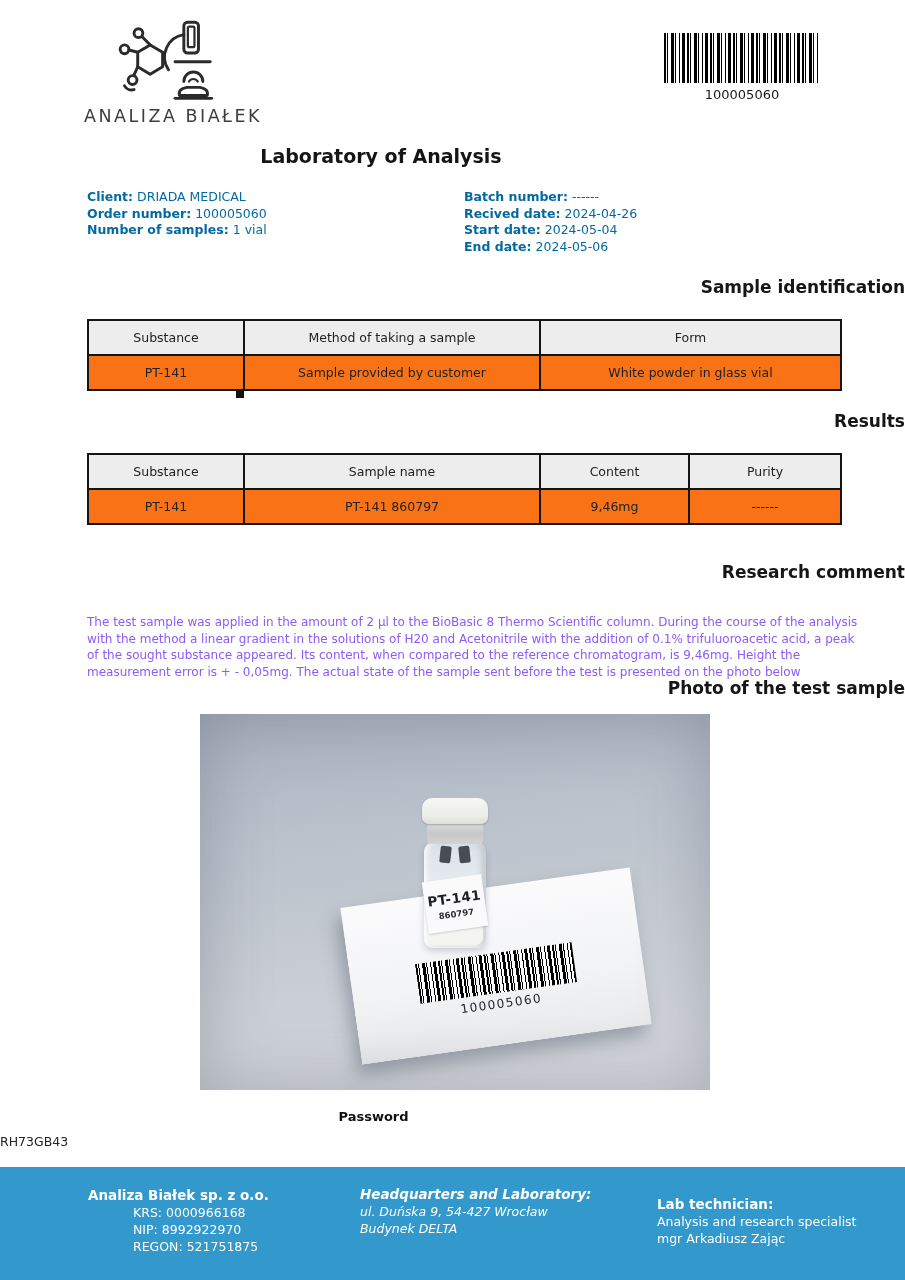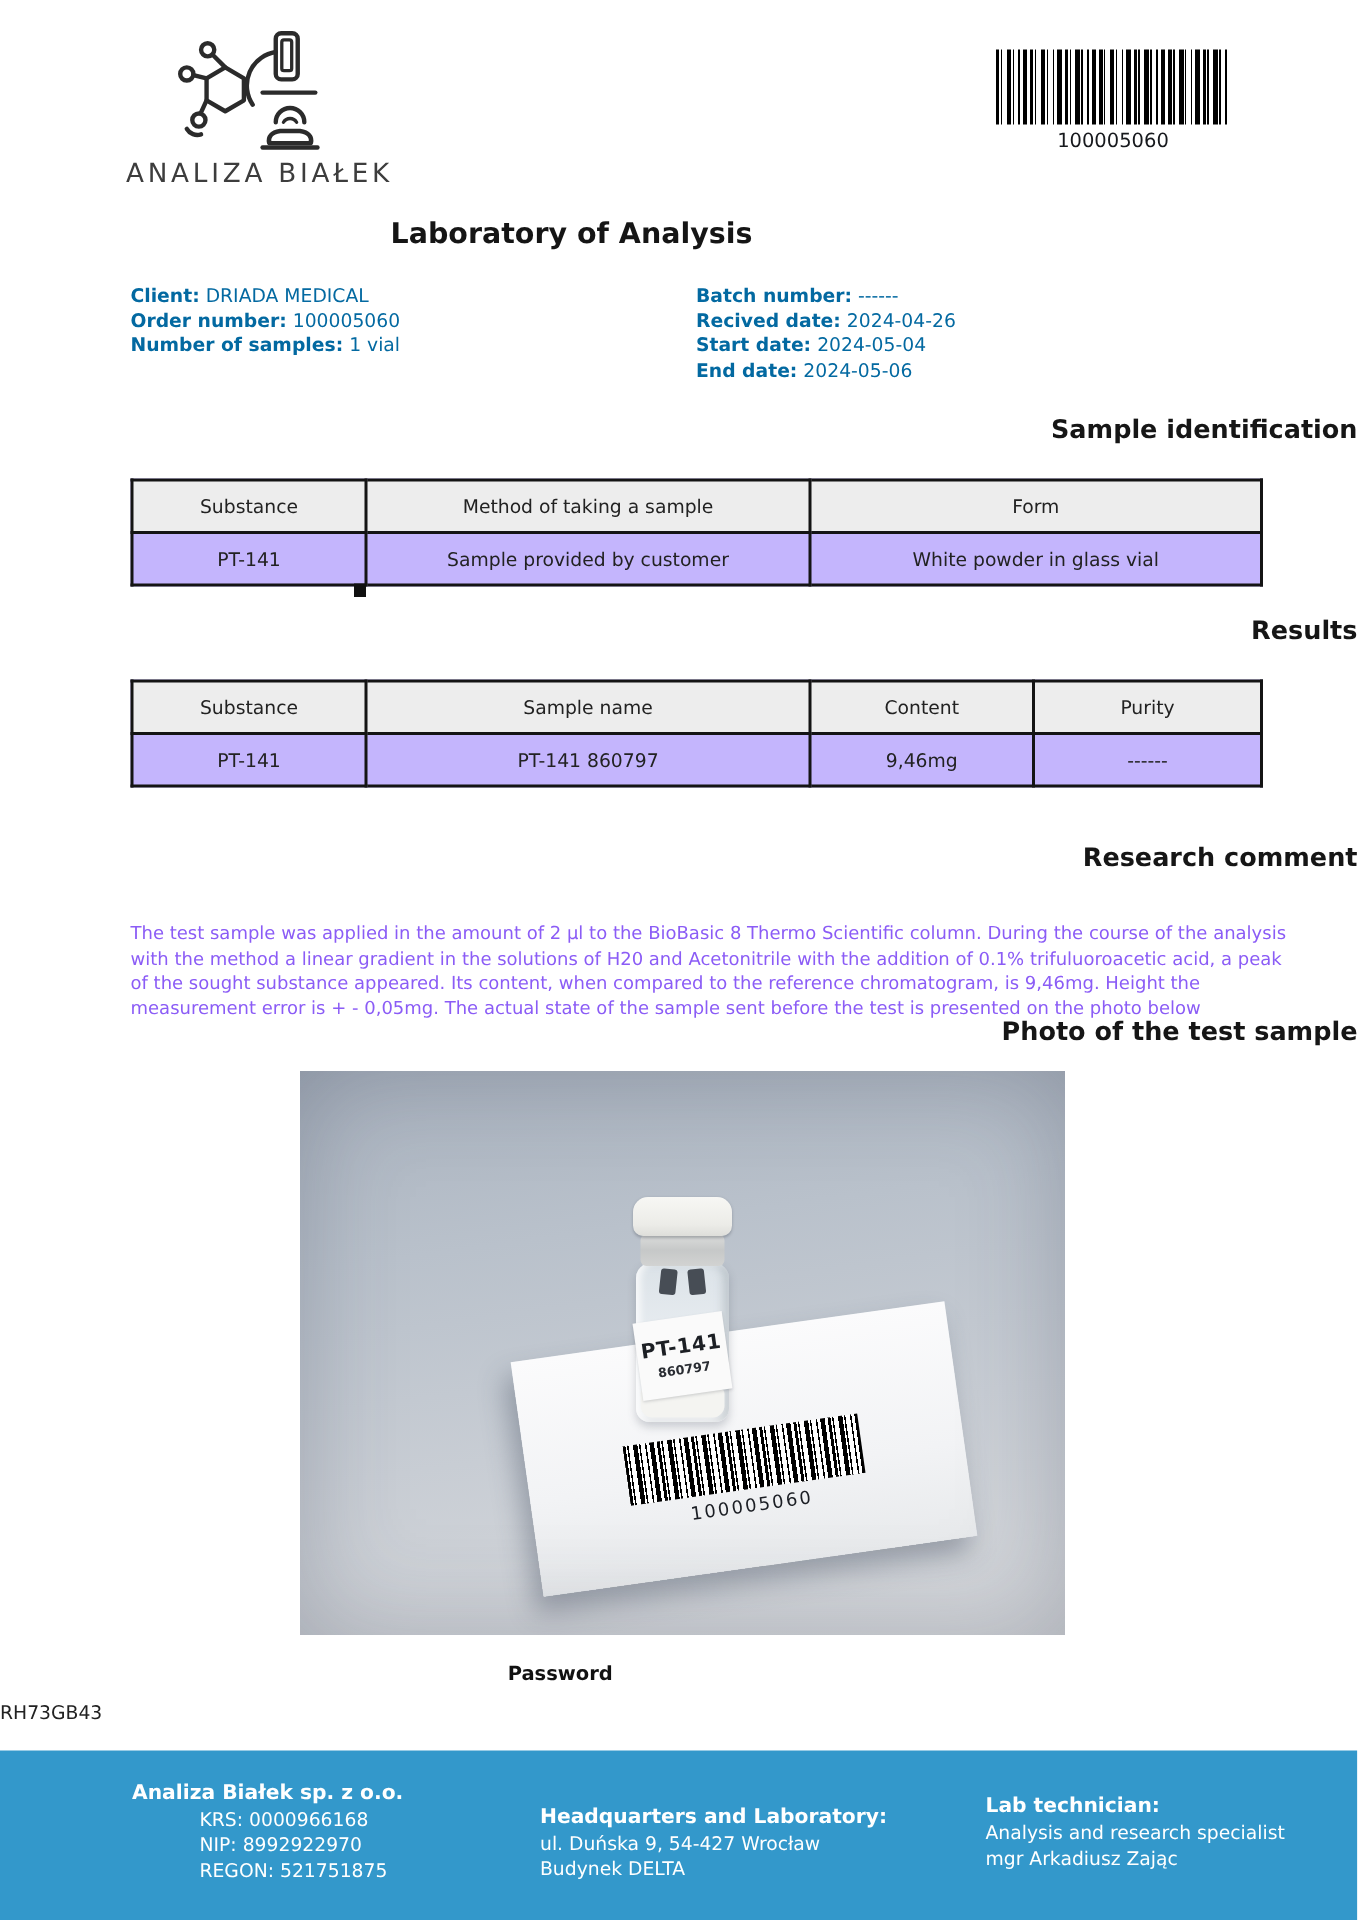--- a/index.html
+++ b/index.html
@@ -27,21 +27,21 @@
   .h1 { position:absolute; left:0; width:762px; text-align:center; font-size:19px; font-weight:bold; color:#151515; }
   .h2 { position:absolute; left:0; width:905px; text-align:right; font-size:17px; font-weight:bold; color:#161616; }
 
   
   .info { position:absolute; top:189px; left:87px; width:760px; display:flex; }
   .info-col { width:377px; }
   .info-line { font-size:12.5px; line-height:16.6px; color:#0369a1; white-space:nowrap; }
   .info-line b { font-weight:bold; margin-right:4px; }
 
   
-  .lab-table { position:absolute; left:87px; border-collapse:collapse; table-layout:fixed; width:753px; background:#c4b5fd; }
+  .lab-table { position:absolute; left:87px; border-collapse:collapse; table-layout:fixed; width:753px; background:#f97316; }
   .lab-table th, .lab-table td {
     border:2px solid #141414; font-size:12.5px; font-weight:normal;
     text-align:center; vertical-align:middle; height:33px; padding:0; color:#222;
   }
   .lab-table th { background:#ededed; }
   .t1 col:nth-child(1){width:156px} .t1 col:nth-child(2){width:296px} .t1 col:nth-child(3){width:301px}
   .t2 col:nth-child(1){width:156px} .t2 col:nth-child(2){width:296px} .t2 col:nth-child(3){width:149px} .t2 col:nth-child(4){width:152px}
   .table-stub { position:absolute; left:236px; top:389px; width:8px; height:9px; background:#111; }
 
   
@@ -103,21 +103,21 @@
   
   .pw-label { position:absolute; top:1109px; left:0; width:747px; text-align:center; font-size:13px; font-weight:bold; color:#111; }
   .pw-value { position:absolute; top:1134px; left:0; width:905px; font-size:12.5px; color:#222; }
 
   
   .footer { position:absolute; left:0; top:1167px; width:905px; height:113px; background:#3398cb; color:#ffffff; }
   .f-col { position:absolute; font-size:12.5px; line-height:17px; }
   .f-col .f-head { font-size:13.5px; font-weight:bold; }
   .f-col b { font-weight:normal;margin-left:45px; }
   .f-col1 { left:88px; top:20px; }
-  .f-col2 { left:360px; top:36px; }
+  .f-col2 { left:360px; top:19px;font-style:italic; }
   .f-col3 { left:657px; top:29px; }
 </style>
 </head>
 <body>
 
 <div class="page">
 
   <div class="logo">
     <span>
       <svg width="118" height="82" viewBox="0 0 150 112" fill="none" stroke="#2b2b2b" stroke-width="4" stroke-linecap="round" stroke-linejoin="round">

